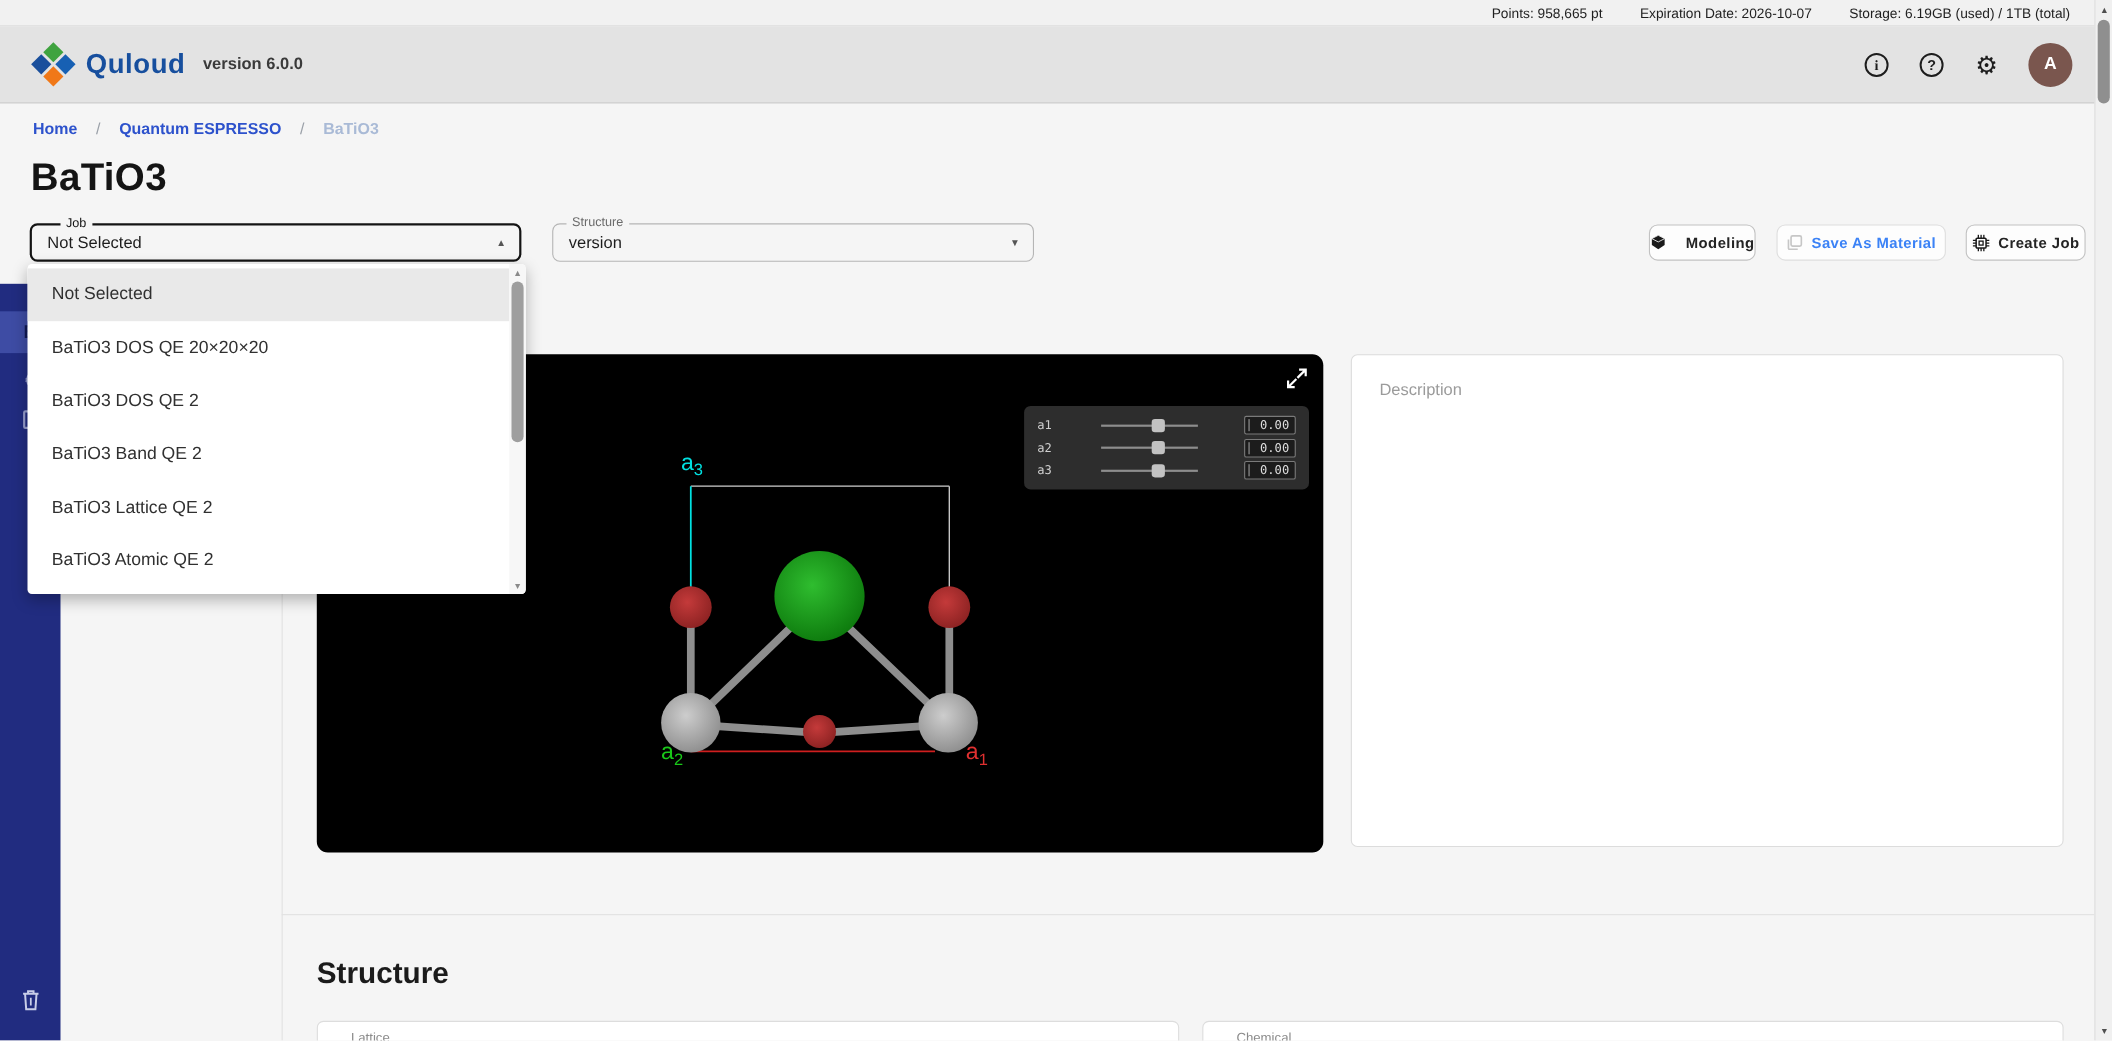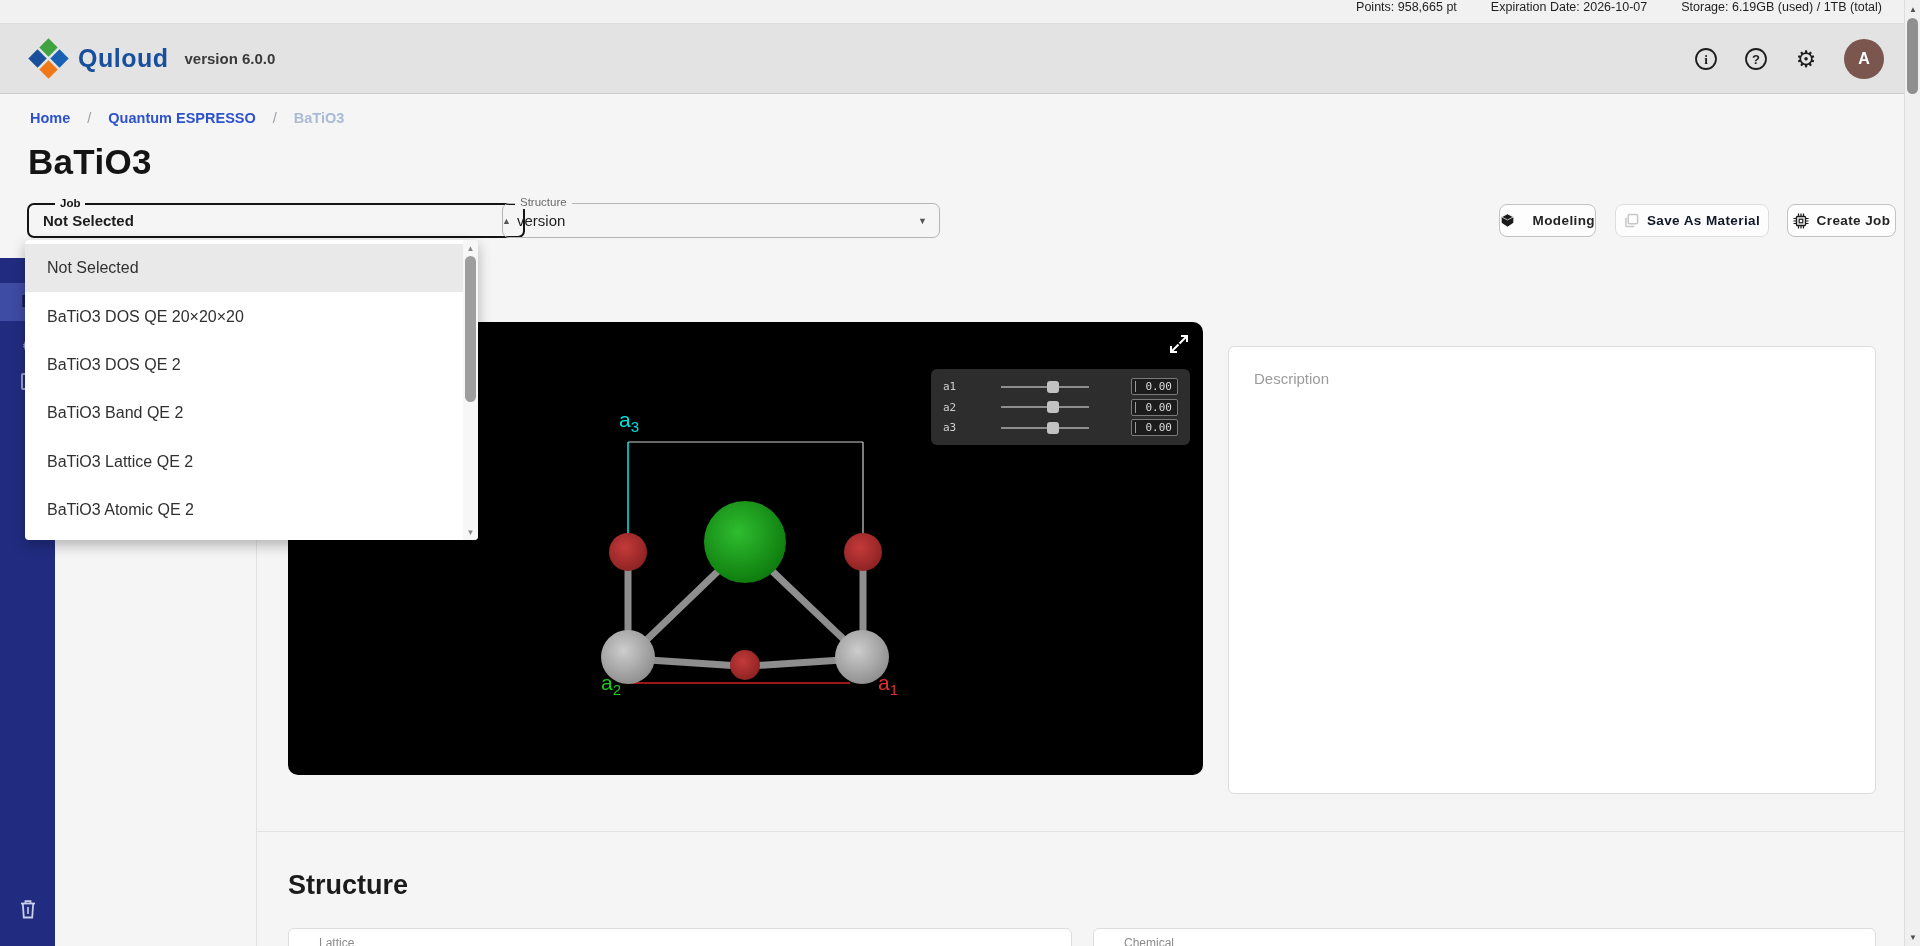--- a/index.html
+++ b/index.html
@@ -6,21 +6,21 @@
   html,body { width:1920px; height:946px; }
   body {
     position:relative; overflow:hidden;
     font-family:"Liberation Sans", sans-serif;
     background:#f5f5f5; color:#1b1b1b;
   }
   
   .status-bar {
     position:absolute; left:0; top:0; width:1920px; height:24px;
     background:#f1f1f1; border-bottom:1px solid #dcdcdc;
-    display:flex; justify-content:flex-end; align-items:flex-start;
+    display:flex; justify-content:flex-end; align-items:center;
     gap:34px; padding-right:38px; font-size:12.5px; color:#1f1f1f;
   }
   
   .app-header {
     position:absolute; left:0; top:24px; width:1920px; height:70px;
     background:#e3e3e3; border-bottom:1px solid #cccccc;
     display:flex; align-items:center;
   }
   .logo-wrap { display:flex; align-items:center; margin-left:30px; gap:10px; }
   .diamonds { position:relative; width:38px; height:40px; }
@@ -40,37 +40,37 @@
     display:flex; align-items:center; justify-content:center;
   }
   
   .breadcrumb { position:absolute; left:30px; top:110px; display:flex; gap:17px; font-size:14.5px; font-weight:700;justify-content:space-between; }
   .crumb-link { color:#2d52cc; cursor:pointer; }
   .crumb-sep { color:#9aa0a8; font-weight:400; }
   .crumb-current { color:#a9bad6; }
   .page-title { position:absolute; left:28px; top:142px; font-size:35px; font-weight:800; color:#141414; letter-spacing:.3px; }
   
   .select-box { position:absolute; height:35px; border-radius:7px; background:transparent; }
-  .job-select { left:27px; top:203px; width:498px; border:2px solid #141414;font-weight:bold; }
+  .job-select { left:27px; top:203px; width:447px; border:2px solid #141414; }
   .structure-select { left:502px; top:203px; width:438px; border:1px solid #b5b5b5; }
   .select-label {
     position:absolute; top:-8px; font-size:11.5px; background:#f5f5f5; padding:0 5px; line-height:13px;
   }
   .job-select .select-label { left:26px; color:#141414; }
   .structure-select .select-label { left:12px; color:#6b6b6b; }
   .select-value { position:absolute; left:14px; top:0; height:100%; display:flex; align-items:center; font-size:15px; color:#1d1d1d; }
   .select-caret { position:absolute; right:12px; top:50%; transform:translateY(-50%); font-size:9px; color:#555; }
   .btn {
     position:absolute; top:204px; height:33px; border:1px solid #c2c2c2; border-radius:8px;
     background:#fdfdfd; display:flex; align-items:center; justify-content:center; gap:8px;
     font-size:13.5px; font-weight:700; color:#242424; letter-spacing:.4px; cursor:pointer;
   }
   .btn svg { flex:0 0 auto; }
   .btn-modeling { left:1499px; width:97px;justify-content:space-between; }
-  .btn-save { left:1615px; width:154px; color:#0f172a; border-color:#dedede; cursor:default; }
+  .btn-save { left:1615px; width:154px; color:#3b82f6; border-color:#dedede; cursor:default; }
   .btn-create { left:1787px; width:109px; }
   
   .menu {
     position:absolute; left:25px; top:240px; width:453px; height:300px;
     background:#ffffff; border-radius:4px; box-shadow:0 5px 14px rgba(0,0,0,.28);
     z-index:50; padding:4px 15px 0 0; overflow:hidden;
   }
   .menu-item {
     height:48.4px; display:flex; align-items:center; padding-left:22px;
     font-size:16px; color:#303030; cursor:pointer;
@@ -108,21 +108,21 @@
   .slider-value {
     position:relative; width:47px; height:17px; margin-left:auto;
     background:#1c1c1c; border:1px solid #7a7a7a; border-radius:2px;
     font-size:11px; color:#dddddd; text-align:right; padding-right:5px; line-height:15px;
   }
   .slider-value::before { content:""; position:absolute; left:3px; top:2px; bottom:2px; width:1px; background:#9a9a9a; }
   .atoms-svg { position:absolute; left:0; top:0; width:100%; height:100%; }
   
   .description-card {
     position:absolute; left:1228px; top:322px; width:648px; height:448px;
-    background:#fff; border:1px solid #dcdcdc; border-radius:6px;margin-top:24px;
+    background:#fff; border:1px solid #dcdcdc; border-radius:6px;
   }
   .description-placeholder { position:absolute; left:25px; top:23px; font-size:15px; color:#9b9b9b; }
   
   .structure-title { position:absolute; left:288px; top:870px; font-size:27px; font-weight:800; color:#1b1b1b; }
   .bottom-card { position:absolute; top:928px; height:60px; background:#fff; border:1px solid #dddddd; border-radius:6px; }
   .card-lattice { left:288px; width:784px; }
   .card-chemical { left:1093px; width:783px; }
   .card-label { position:absolute; left:30px; top:7px; font-size:12px; color:#8b8b8b; }
   
   .page-scrollbar { position:absolute; right:0; top:0; width:16px; height:946px; background:#f0f0f0; border-left:1px solid #dddddd; z-index:60; }

